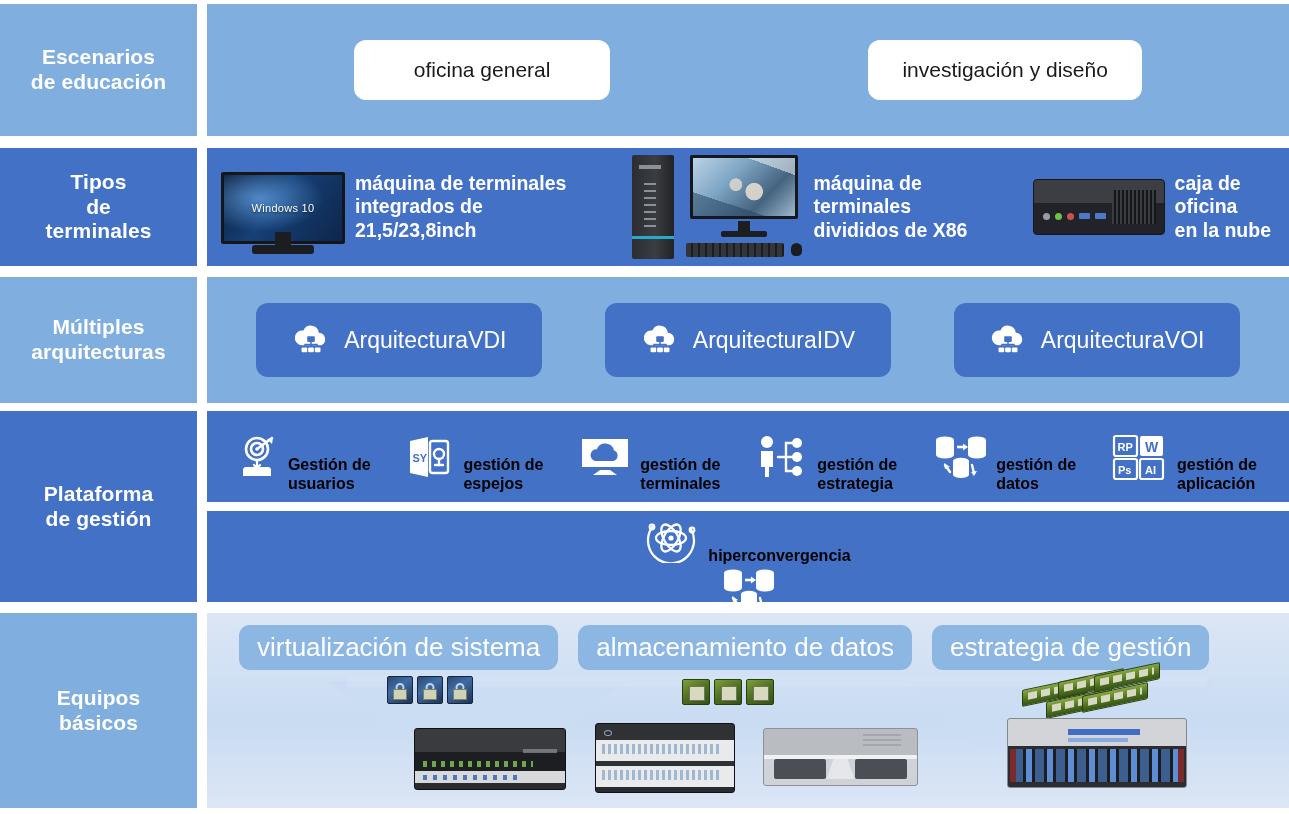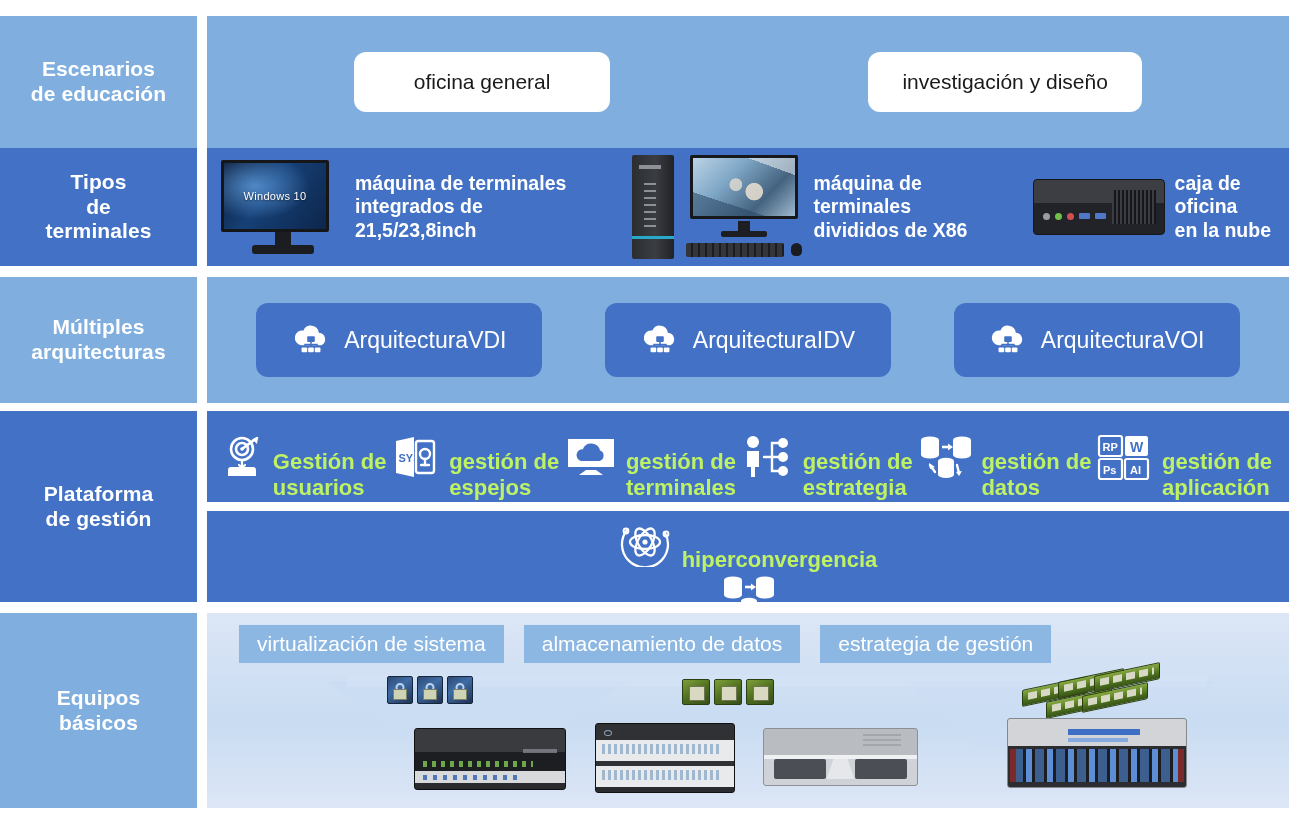--- a/index.html
+++ b/index.html
@@ -33,21 +33,21 @@
     flex: 1 1 auto;
     margin-left: 10px;
     position: relative;
     display: flex; align-items: center;
   }
 
   .lt { background: #7FAEDF; }      
   .dk { background: #4271C6; }      
 
   
-  #row-scenarios { top: 16px; height: 132px; }
+  #row-scenarios { top: 4px; height: 132px; }
   #row-scenarios .row-body { justify-content: space-around; padding: 0 18px; }
   .pill-white {
     background: #ffffff;
     border-radius: 12px;
     color: #1a1a1a;
     font-size: 21px;
     padding: 18px 34px;
     min-width: 256px;
     text-align: center;
     white-space: nowrap;
@@ -57,21 +57,21 @@
   #row-terminals { top: 148px; height: 118px; }
   #row-terminals .row-body { justify-content: space-between; padding: 0 18px 0 14px; }
   .term-cell { display: flex; align-items: center; gap: 10px; }
   .term-text {
     color: #ffffff; font-weight: bold; font-size: 19.5px; line-height: 1.2;
   }
 
   
   .monitor { width: 124px; height: 98px; position: relative; }
   .monitor .screen {
-    position: absolute; left: 0; top: 2px; width: 108px; height: 72px;
+    position: absolute; left: 0; top: 14px; width: 124px; height: 72px;
     background: #0b1c33; border: 3px solid #15161a; border-radius: 2px;
     overflow: hidden;
   }
   .monitor .screen::before {
     content: ""; position: absolute; inset: 0;
     background:
       radial-gradient(ellipse at 30% 35%, rgba(90,150,215,.85) 0%, rgba(20,55,100,.15) 55%),
       linear-gradient(125deg, #0a1830 0%, #16427a 42%, #0c2347 100%);
   }
   .monitor .screen .wlabel {
@@ -152,38 +152,39 @@
   #row-platform .row-label { align-self: stretch; }
   #row-platform .row-body { flex-direction: column; align-items: stretch; gap: 9px; margin-left: 10px; background: transparent; }
   .subrow {
     background: #4271C6;
     height: 91px;
     display: flex; align-items: center; justify-content: space-around;
     padding: 0 14px;
   }
   .subrow.second { height: 91px; flex-direction: column; }
   .feat { display: flex; align-items: center; gap: 9px; }
-  .feat .lbl { color:#bef264; font-weight: bold; font-size: 22px; line-height: 1.18; white-space: nowrap; margin-top: 36px; }
+  .feat .lbl { color:#000000; font-weight: bold; font-size: 16px; line-height: 1.18; white-space: nowrap; margin-top: 36px; }
   .feat .ico { flex: 0 0 auto; display: flex; align-items: center; justify-content: center; }
 
   
   #row-equip { top: 613px; height: 195px; }
   #row-equip .row-body {
     background: linear-gradient(180deg,#DCE6F6 0%, #C9DCF2 55%, #DCE6F6 100%);
     align-items: stretch;
     display: block;
     overflow: hidden;
   }
   .eq-tags { position: absolute; left: 0; right: 0; top: 12px; display: flex; gap: 20px; padding-left: 32px; }
   .eq-tag {
     background: #8CB7E3;
     color: #ffffff;
-    font-size: 21px;
+    font-size: 26px;
     padding: 7px 18px;
     white-space: nowrap;
+    border-radius: 11px;
   }
   .rack { position: absolute; }
 
   
   .rack .body { width: 100%; height: 100%; border-radius: 3px; position: relative; overflow: hidden; }
 
   .chips { position: absolute; display: flex; gap: 4px; }
   .chip {
     width: 26px; height: 28px; border-radius: 2px;
     background: linear-gradient(145deg,#2e4a74 0%, #3f6ca4 40%, #1e3354 100%);

